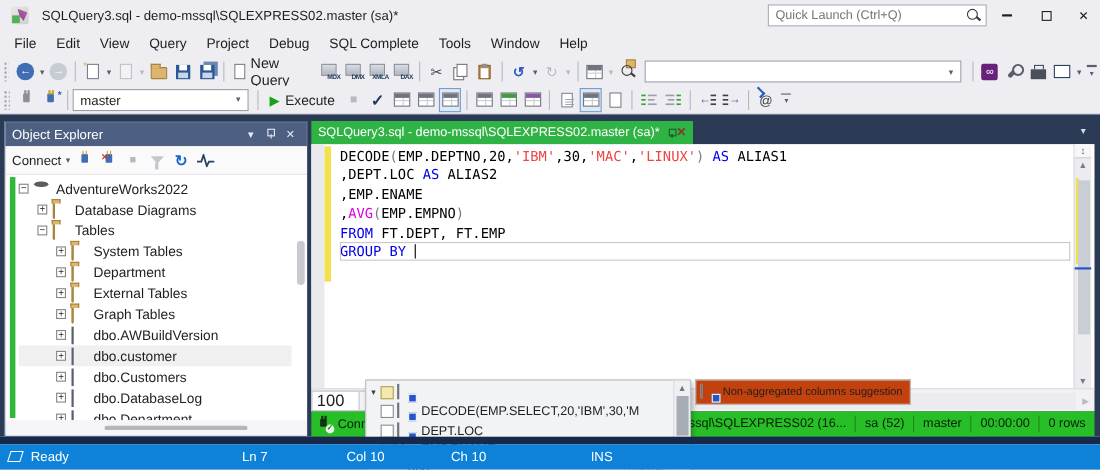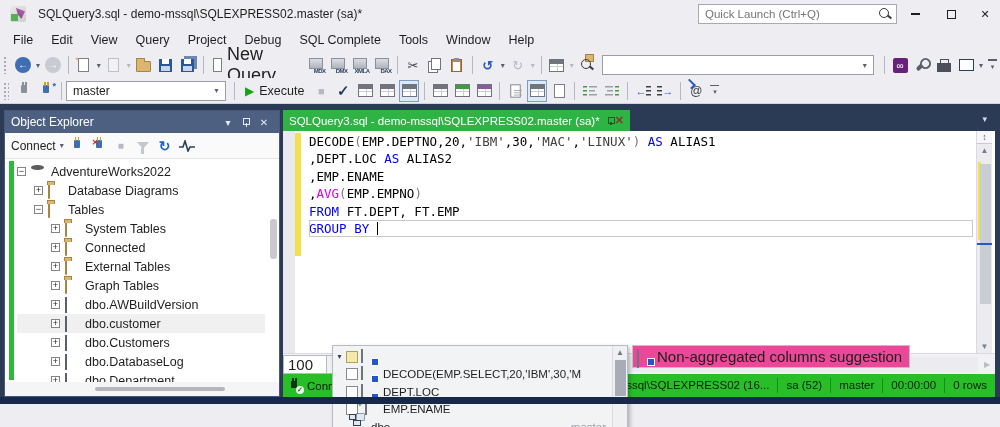--- a/index.html
+++ b/index.html
@@ -146,21 +146,21 @@
   .tab-pin:before { content:""; position:absolute; left:0; top:1px; width:5px; height:5px; border:1.5px solid #1D5A28; }
   .tab-pin:after { content:""; position:absolute; left:2.5px; top:6px; width:1.5px; height:3px; background:#1D5A28; }
   .tab-close { color:#7E3B2B; font-size:11px; font-weight:bold; }
   .doc-chevron { position:absolute; right:8px; top:4px; color:#D7DCE4; font-size:9px; }
   .codearea { flex:1; background:#fff; position:relative; overflow:hidden; }
   .gutter { position:absolute; left:0; top:0; bottom:0; width:12px; background:#E9E9EE; }
   .changebar { position:absolute; left:12px; top:2px; width:6px; height:123px; background:#F2E14C; }
   .code-lines { position:absolute; left:26px; top:2px; font-family:"DejaVu Sans Mono", monospace; font-size:12.5px; }
   .code-line { height:17.4px; line-height:17.4px; white-space:pre; }
   .code-line.current { width:664px; outline:1px solid #C8C8C8; outline-offset:-1px; }
-  .tk-kw { color:#0000E8; } .tk-str { color:#404040; } .tk-fn { color:#E000E0; } .tk-gr { color:#7a7a7a; } .tk-id { color:#000; }
+  .tk-kw { color:#0000E8; } .tk-str { color:#ef4444; } .tk-fn { color:#E000E0; } .tk-gr { color:#7a7a7a; } .tk-id { color:#000; }
   .caret { display:inline-block; width:1.4px; height:13px; background:#000; vertical-align:-2px; }
   .vscroll { position:absolute; right:3px; top:0; width:16px; bottom:0; background:#ECECF0; border-left:1px solid #DADAE0; }
   .vs-split { height:13px; background:#F7F7F9; border-bottom:1px solid #C9C9CE; text-align:center; font-size:9px; color:#5a5f6b; line-height:13px; }
   .vs-arr { height:13px; text-align:center; font-size:8px; color:#6F7E95; line-height:13px; }
   .vs-track { position:absolute; left:0; right:0; top:26px; bottom:13px; }
   .vs-yellow { position:absolute; left:1px; top:5px; width:3px; height:78px; background:#F2E14C; }
   .vs-thumb { position:absolute; left:3px; top:7px; width:11px; height:140px; background:#C9CDD4; }
   .vs-blue { position:absolute; left:0; right:0; top:86px; height:2px; background:#2456C8; }
   .vs-down { position:absolute; left:0; right:0; bottom:0; height:13px; text-align:center; font-size:8px; color:#6F7E95; line-height:13px; }
   .zoombar { height:21px; background:#F2F2F5; border-top:1px solid #DADAE0; display:flex; align-items:center; }
@@ -197,21 +197,21 @@
   .ic-schema { width:14px; height:12px; position:relative; }
   .ic-schema:before { content:""; position:absolute; left:4px; top:0; width:6px; height:4px; border:1px solid #3b3f47; background:#DCE9F7; }
   .ic-schema:after { content:""; position:absolute; left:0; bottom:0; width:5px; height:4px; border:1px solid #3b3f47; background:#DCE9F7; box-shadow:8px 0 0 #DCE9F7, 8px 0 0 0.5px #3b3f47; }
   .p-label { padding:1px 3px; }
   .p-row.selected .p-label { background:#A6CEF2; flex:1; }
   .p-right { margin-left:auto; color:#9AA0A6; padding-right:6px; }
   .p-scroll { width:15px; background:#F0F0F2; border-left:1px solid #DADAE0; position:relative; }
   .ps-arr { height:13px; text-align:center; font-size:8px; color:#707780; line-height:13px; }
   .ps-thumb { position:absolute; left:2px; top:14px; width:11px; height:36px; background:#A8ADB5; }
   .ps-down { position:absolute; bottom:0; left:0; right:0; height:13px; text-align:center; font-size:8px; color:#3D6B8F; line-height:13px; }
-  .tooltip { position:absolute; left:632px; top:241px; height:23px; background:#ec4899; border:1px solid #BFC3C9; display:flex; align-items:center; padding:0 7px 0 4px; font-size:15px; white-space:nowrap; }
+  .tooltip { position:absolute; left:632px; top:241px; height:23px; background:#c2410c; border:1px solid #BFC3C9; display:flex; align-items:center; padding:0 7px 0 4px; font-size:10px; white-space:nowrap; }
   .tooltip .p-ic { margin-right:4px; }
 
   
   .statusbar { position:absolute; left:0; top:404px; width:1000px; height:23px; background:#0E82D8; color:#fff; font-size:12px; }
   .sb-ic { position:absolute; left:8px; top:6px; width:12px; height:10px; border:1.5px solid #fff; transform:skewX(-18deg); }
   .sb-item { position:absolute; top:4px; white-space:nowrap; }
 </style>
 </head>
 <body>
 
@@ -273,21 +273,21 @@
       </div>
     <div class="tbi">
         <div class="floppy"></div>
       </div>
     <div class="tbi">
         <div class="floppy floppy2"></div>
       </div>
     <div class="tsep"></div>
     <div class="tbi" style="width:auto;padding:0 4px">
       <div class="pagei" style="margin-right:5px"></div>
-      <span style="font-size:18px">New Query</span>
+      <span style="font-size:13px">New Query</span>
     </div>
     <div id="cubes" style="display:flex">
         <div class="tbi">
           <div class="cube">
             <span class="cube-lbl">MDX</span>
           </div>
         </div>
         <div class="tbi">
           <div class="cube">
             <span class="cube-lbl">DMX</span>
@@ -496,21 +496,21 @@
               <span class="t-label">Tables</span>
             </div>
             <div class="tree-row" style="padding-left: 34px;">
               <span class="expander">+</span>
               <span class="t-ic"><span class="ic-folder"></span></span>
               <span class="t-label">System Tables</span>
             </div>
             <div class="tree-row" style="padding-left: 34px;">
               <span class="expander">+</span>
               <span class="t-ic"><span class="ic-folder"></span></span>
-              <span class="t-label">Connected</span>
+              <span class="t-label">Department</span>
             </div>
             <div class="tree-row" style="padding-left: 34px;">
               <span class="expander">+</span>
               <span class="t-ic"><span class="ic-folder"></span></span>
               <span class="t-label">External Tables</span>
             </div>
             <div class="tree-row" style="padding-left: 34px;">
               <span class="expander">+</span>
               <span class="t-ic"><span class="ic-folder"></span></span>
               <span class="t-label">Graph Tables</span>
@@ -644,14 +644,22 @@
     </div>
     <div class="tooltip">
       <span class="p-ic"><span class="ic-sel"></span></span>
       <span>Non-aggregated columns suggestion</span>
     </div>
 
   </div>
 
   <div class="darkstrip"></div>
 
+  <div class="statusbar">
+    <div class="sb-ic"></div>
+    <span class="sb-item" style="left:28px">Ready</span>
+    <span class="sb-item" style="left:220px">Ln 7</span>
+    <span class="sb-item" style="left:315px">Col 10</span>
+    <span class="sb-item" style="left:410px">Ch 10</span>
+    <span class="sb-item" style="left:537px">INS</span>
+  </div>
 
 </div>
 
 </body></html>

